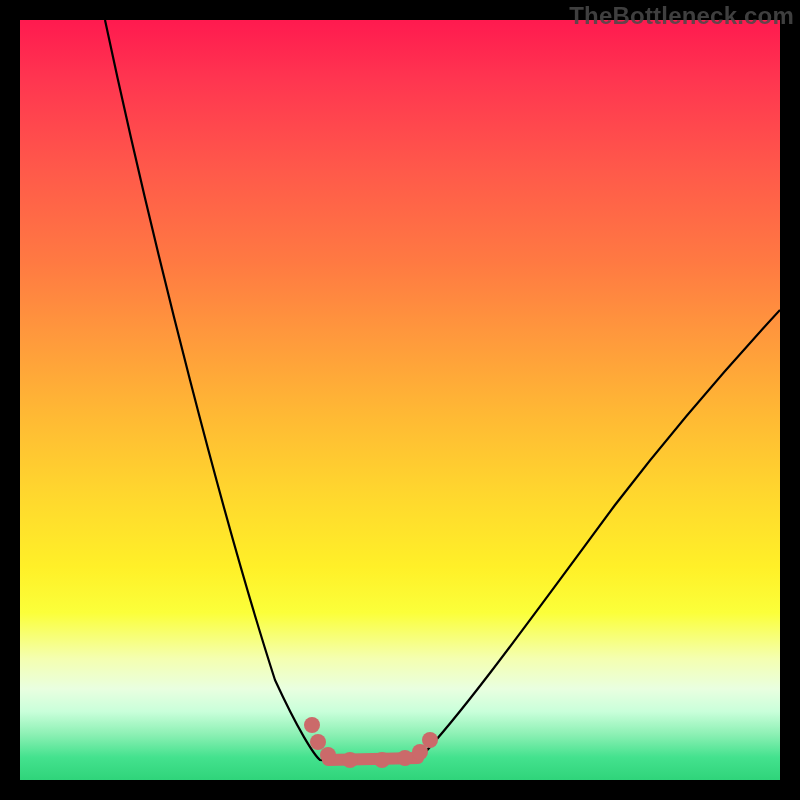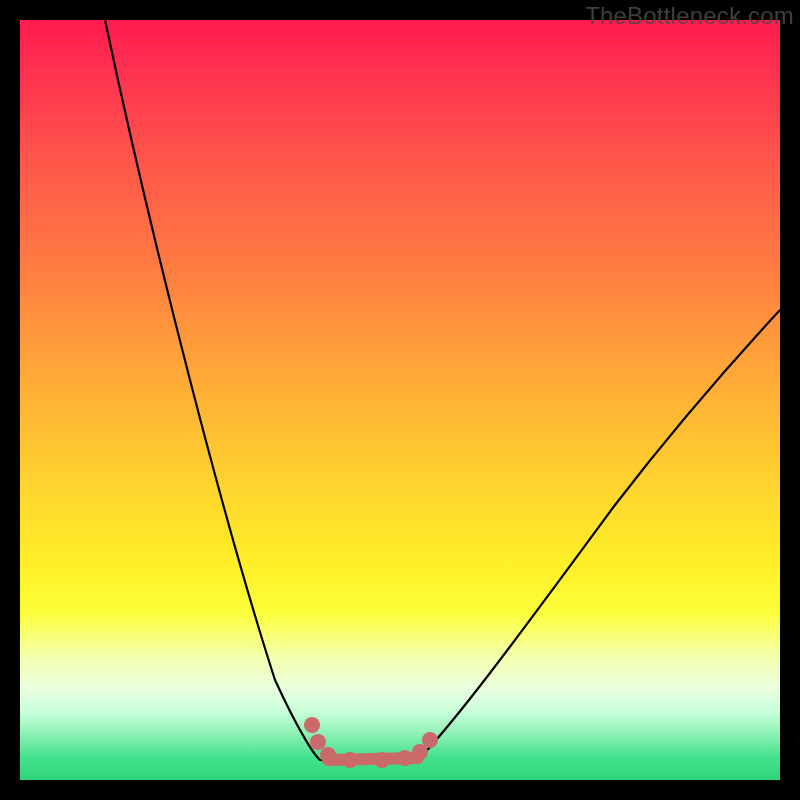--- a/index.html
+++ b/index.html
@@ -39,21 +39,21 @@
       #8cf0b4 94%,
       #44e28e 97%,
       #2fd47a 100%
     );
   }
   .watermark {
     position: absolute;
     top: 2px;
     right: 6px;
     font-size: 24px;
-    font-weight: 400;
+    font-weight: 700;
     color: #4a4a4a;
     opacity: 0.85;
     letter-spacing: 0.2px;
   }
   svg.curve {
     position: absolute;
     inset: 0;
     width: 100%;
     height: 100%;
   }

